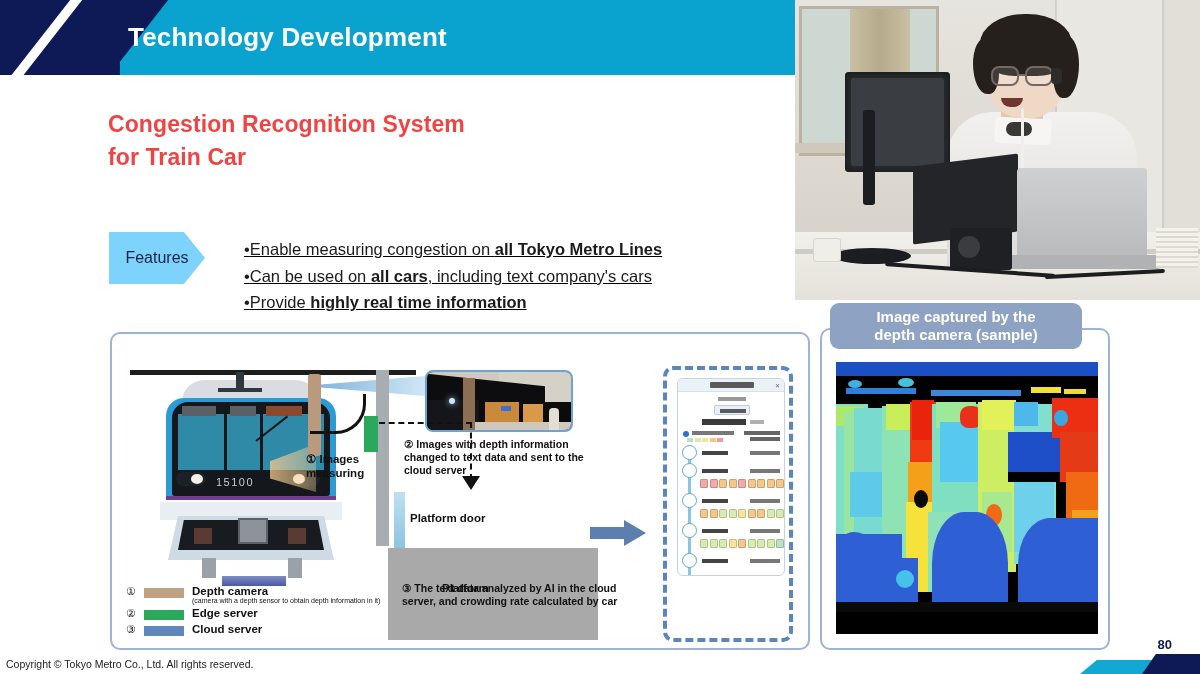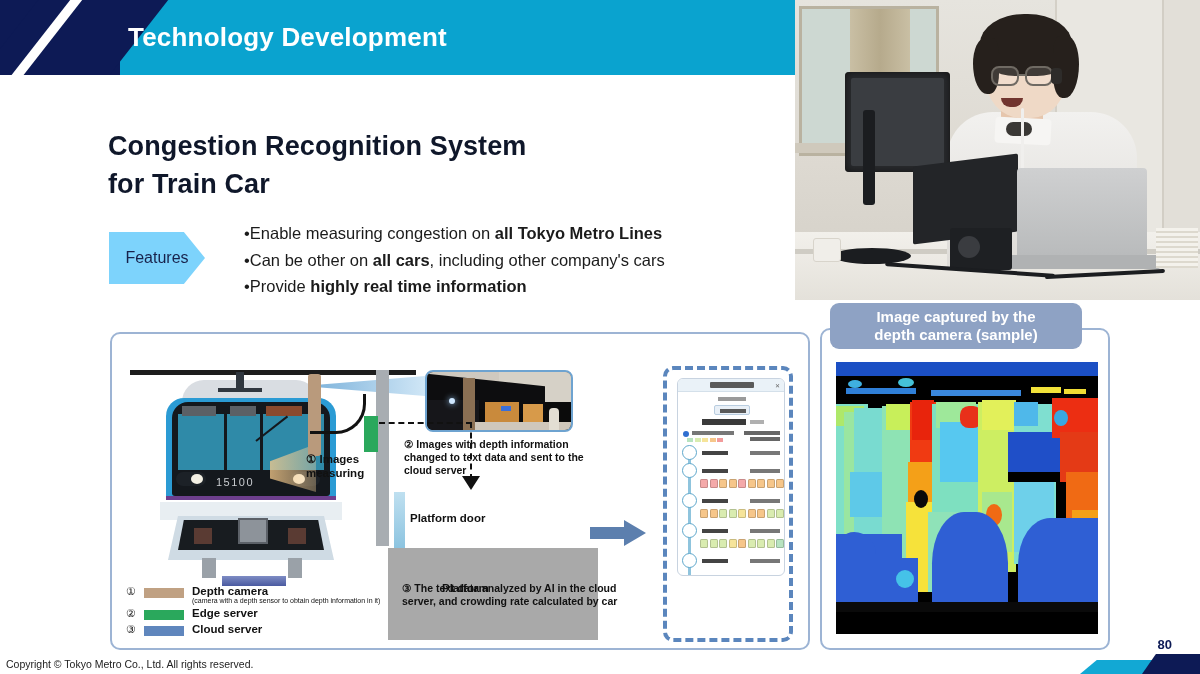--- a/index.html
+++ b/index.html
@@ -108,34 +108,33 @@
   .ph-wire2 { position:absolute; left:250px; top:272px; width:120px; height:4px;
     background:#1b1d20; border-radius:3px; transform: rotate(-3deg);}
   .ph-plug { position:absolute; left:18px; top:238px; width:28px; height:24px;
     background:#f0eee9; border-radius:3px; border:1px solid #d8d4cb;}
   .ph-books { position:absolute; right:2px; top:228px; width:42px; height:40px;
     background: repeating-linear-gradient(180deg,#f4f2ec 0 3px,#ddd9ce 3px 5px); }
 
   
   .main-title {
     position: absolute; left: 108px; top: 108px; width: 660px;
-    font-size: 27px; font-weight: bold; color: #0f172a; line-height: 1.42;
+    font-size: 23px; font-weight: bold; color: #ef4444; line-height: 1.42;
     letter-spacing: .1px;
-    margin-top: 19px;
   }
 
   
   .features-wrap { position:absolute; left:108px; top:220px; width:690px; height:80px; }
   .features-chev {
     position:absolute; left:1px; top:12px; width:96px; height:52px;
     background:#7dd3fc; color:#18224b; font-weight:normal; font-size:16px;
     display:flex; align-items:center; justify-content:center;
     clip-path: polygon(0 0, 78% 0, 100% 50%, 78% 100%, 0 100%);
   }
-  .feat-list { position:absolute; left:136px; top:0px; width:560px; }
+  .feat-list { position:absolute; left:136px; top:16px; width:560px;text-decoration:underline; }
   .feat-item {
     font-size:16.5px; color:#1b1b1b; line-height:1.62; white-space:nowrap;
   }
   .feat-item b { font-weight:bold; }
   .feat-item .bullet { color:#1b1b1b; }
 
   
   .diagram-panel {
     position:absolute; left:110px; top:332px; width:700px; height:318px;
     border:2px solid #9db4d4; border-radius:10px; background:#ffffff;
@@ -439,21 +438,21 @@
     <div>for Train Car</div>
   </div>
 
   <div class="features-wrap">
     <div class="features-chev">Features</div>
     <div class="feat-list">
       <div class="feat-item">
         <span class="bullet">•</span><span>Enable measuring congestion on </span><b>all Tokyo Metro Lines</b><span></span>
       </div>
       <div class="feat-item">
-        <span class="bullet">•</span><span>Can be other on </span><b>all cars</b><span>, including other company's cars</span>
+        <span class="bullet">•</span><span>Can be used on </span><b>all cars</b><span>, including text company's cars</span>
       </div>
       <div class="feat-item">
         <span class="bullet">•</span><span>Provide </span><b>highly real time information</b><span></span>
       </div>
     </div>
   </div>
 
 
   <div class="diagram-panel">
 

